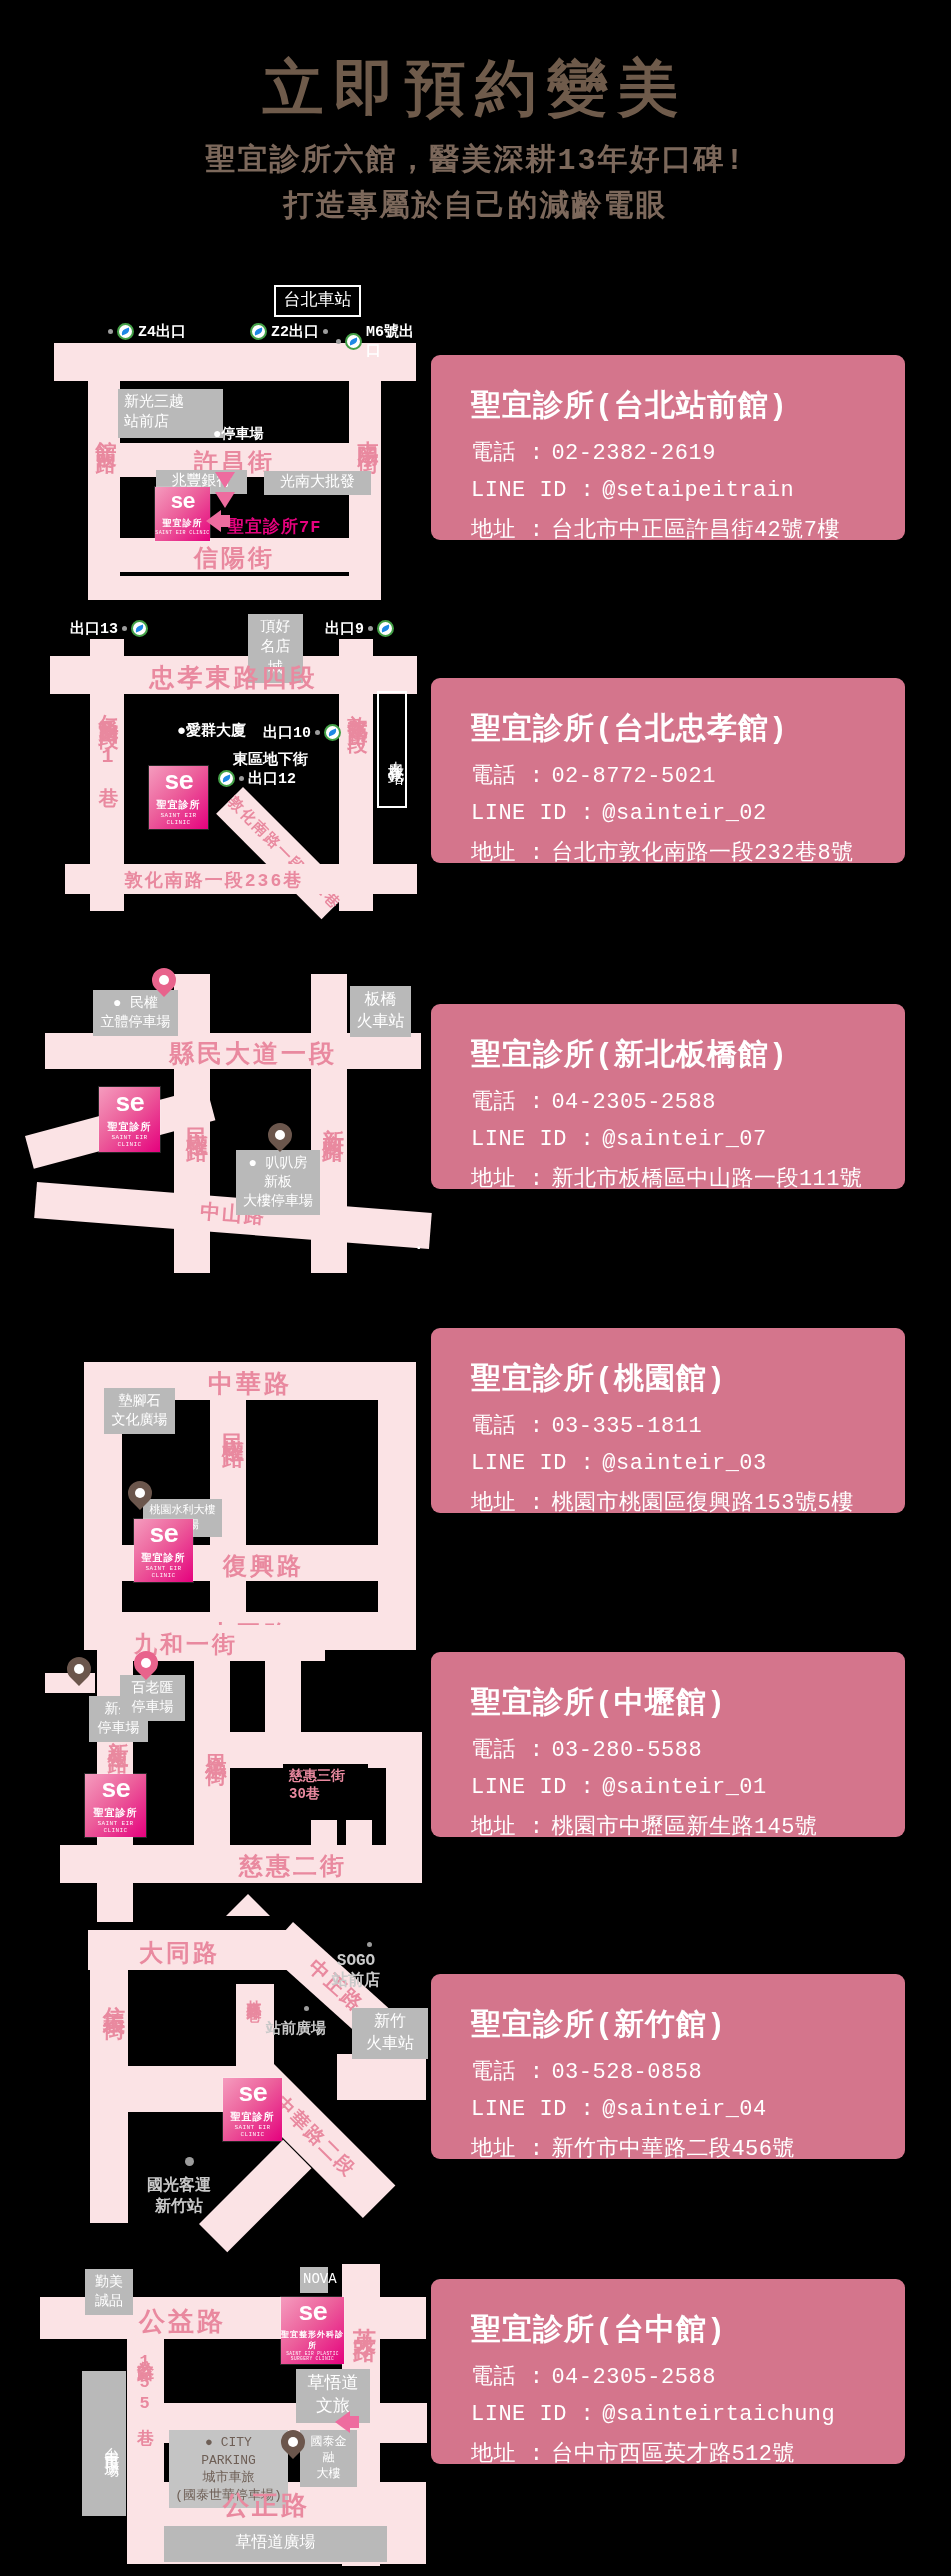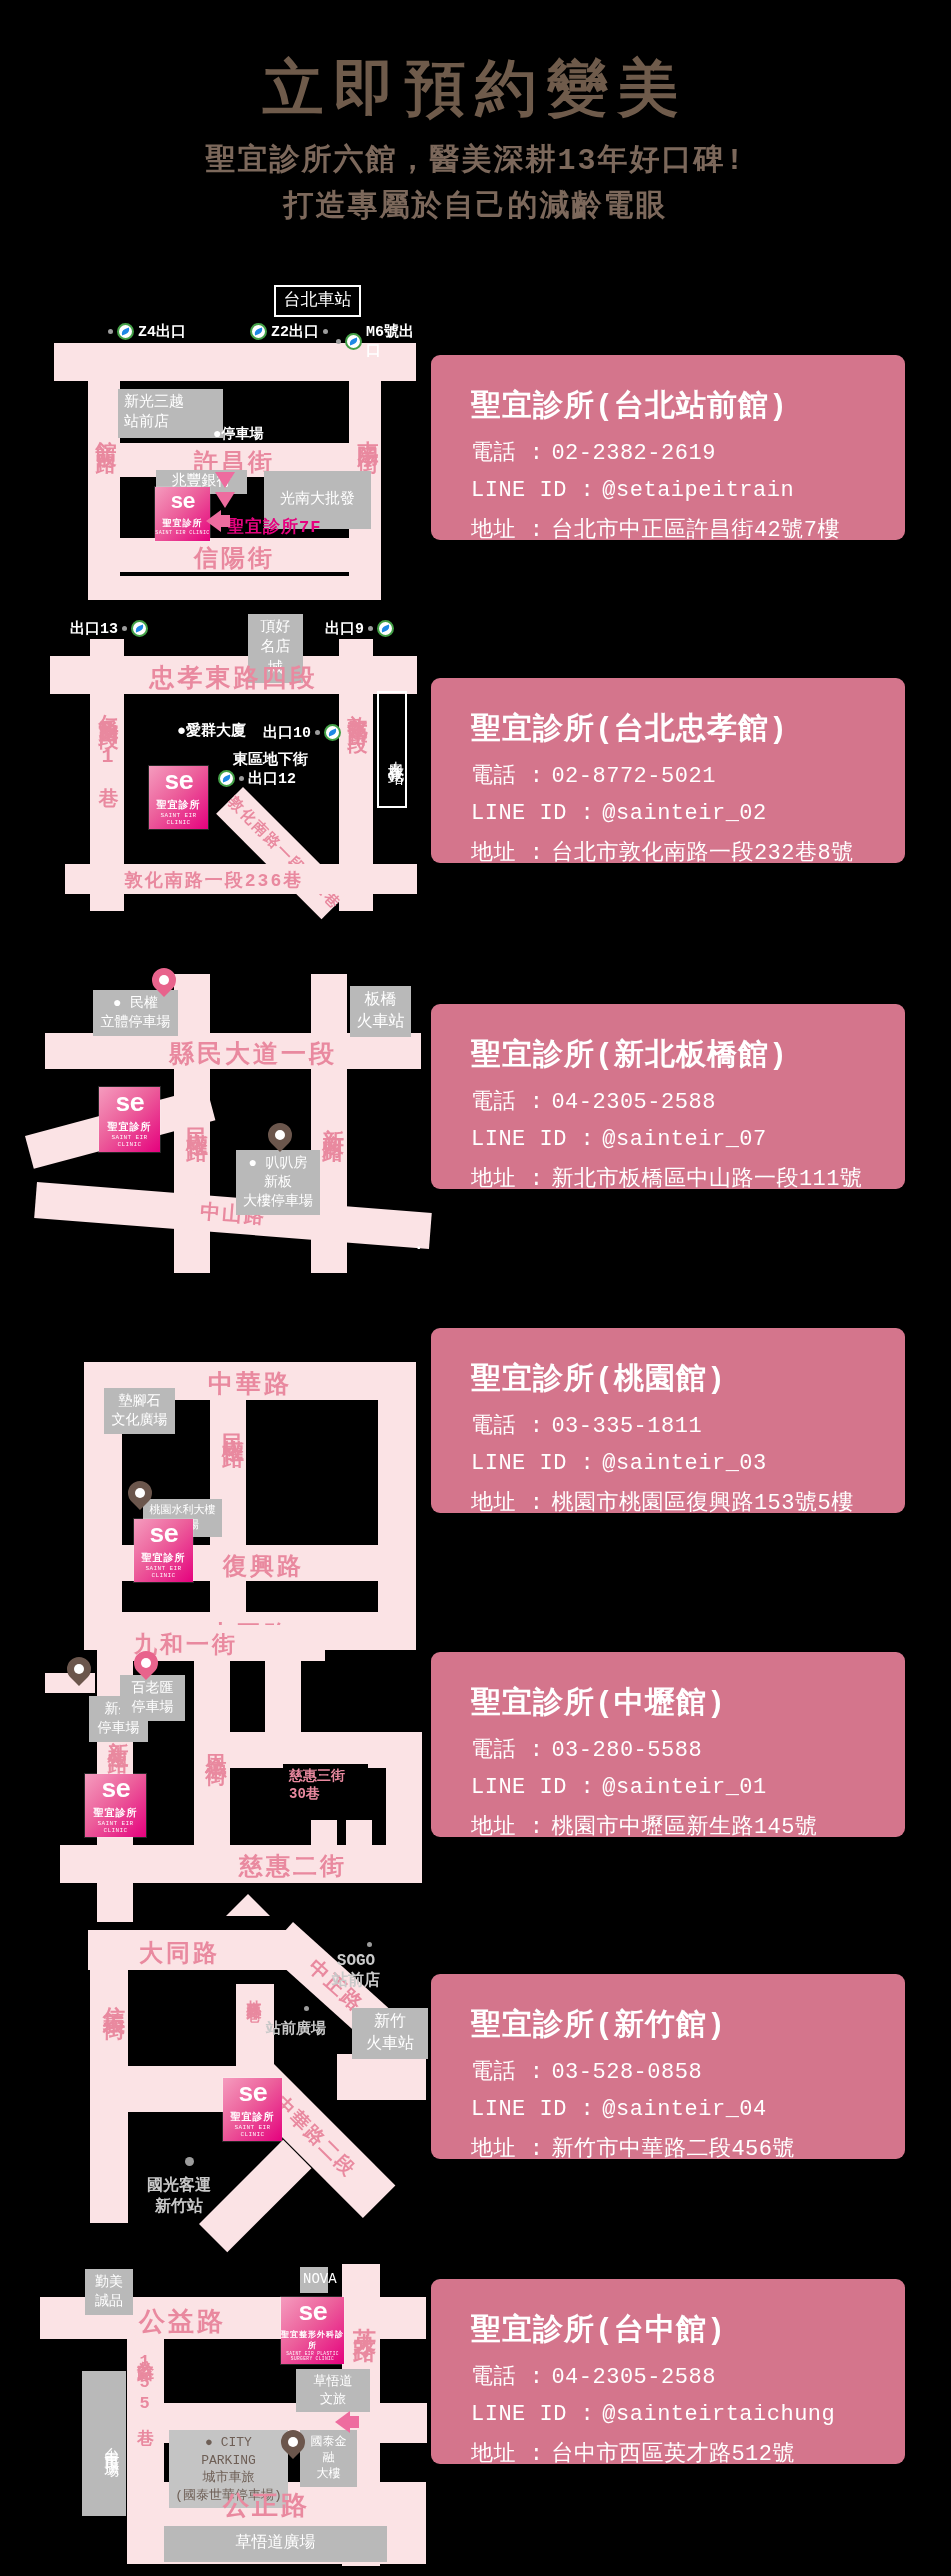--- a/index.html
+++ b/index.html
@@ -93,21 +93,21 @@
       <span class="mico"></span>
       <span>M6號出口</span>
     </div>
     <div class="gbox" style="left:64px;top:107px;width:105px;text-align:left;font-size:15px;">新光三越
 站前店</div>
     <div class="wlabel" style="left:159px;top:143px;font-size:14px;">●停車場</div>
     <div class="rlabel vtext" style="left:36px;top:142px;font-size:21px;">館前路</div>
     <div class="rlabel vtext" style="left:298px;top:142px;font-size:21px;">南陽街</div>
     <div class="rlabel" style="left:34px;top:164px;width:293px;text-align:center;font-size:24px;">許昌街</div>
     <div class="gbox" style="left:102px;top:188px;width:91px;font-size:15px;padding:2px 4px;">兆豐銀行</div>
-    <div class="gbox" style="left:210px;top:189px;width:107px;font-size:15px;padding:19px 4px;">光南大批發</div>
+    <div class="gbox" style="left:210px;top:189px;width:107px;font-size:15px;padding:2px 4px;">光南大批發</div>
     <div class="tri-down" style="left:161px;top:190px;"></div>
     <div class="tri-down" style="left:161px;top:210px;"></div>
     <div class="arrow-left" style="left:152px;top:228px;">
         <span class="tip"></span>
         <span class="stem"></span>
       </div>
     <div class="selogo" style="left:101px;top:205px;width:55px;height:54px;">
       <div class="se-mark" style="font-size:22px;">se</div>
       <div class="se-name" style="font-size:9px;">聖宜診所</div>
       <div class="se-en" style="font-size:5px;">SAINT EIR CLINIC</div>
@@ -284,21 +284,21 @@
     <div class="road" style="left:87px;top:260px;width:299px;height:40px;"></div>
     <div class="gbox" style="left:45px;top:5px;width:48px;">勤美
 誠品</div>
     <div class="gbox" style="left:260px;top:3px;width:28px;height:26px;padding:3px;">NOVA</div>
     <div class="rlabel" style="left:99px;top:40px;font-size:26px;">公益路</div>
     <div class="selogo" style="left:241px;top:33px;width:63px;height:67px;">
       <div class="se-mark">se</div>
       <div class="se-name" style="font-size:8px;">聖宜整形外科診所</div>
       <div class="se-en" style="font-size:4.5px;">SAINT EIR PLASTIC SURGERY CLINIC</div>
     </div>
-    <div class="gbox" style="left:256px;top:105px;width:74px;font-size:13px;">草悟道
+    <div class="gbox" style="left:256px;top:105px;width:74px;font-size:17px;">草悟道
 文旅</div>
     <div class="rlabel vtext" style="left:308px;top:45px;font-size:23px;">英才路</div>
     <div class="gbox vtext" style="left:42px;top:107px;width:44px;height:145px;font-size:15px;letter-spacing:3px;">台中市民廣場</div>
     <div class="rlabel vtext" style="left:93px;top:82px;font-size:17px;letter-spacing:2px;">公益路155巷</div>
     <div class="arrow-left" style="left:295px;top:147px;">
         <span class="tip"></span>
         <span class="stem"></span>
       </div>
     <div class="gbox" style="left:129px;top:166px;width:119px;font-size:13px;color:#6e5f56;background:#c4c4c4;text-align:center;">● CITY PARKING
 城市車旅

